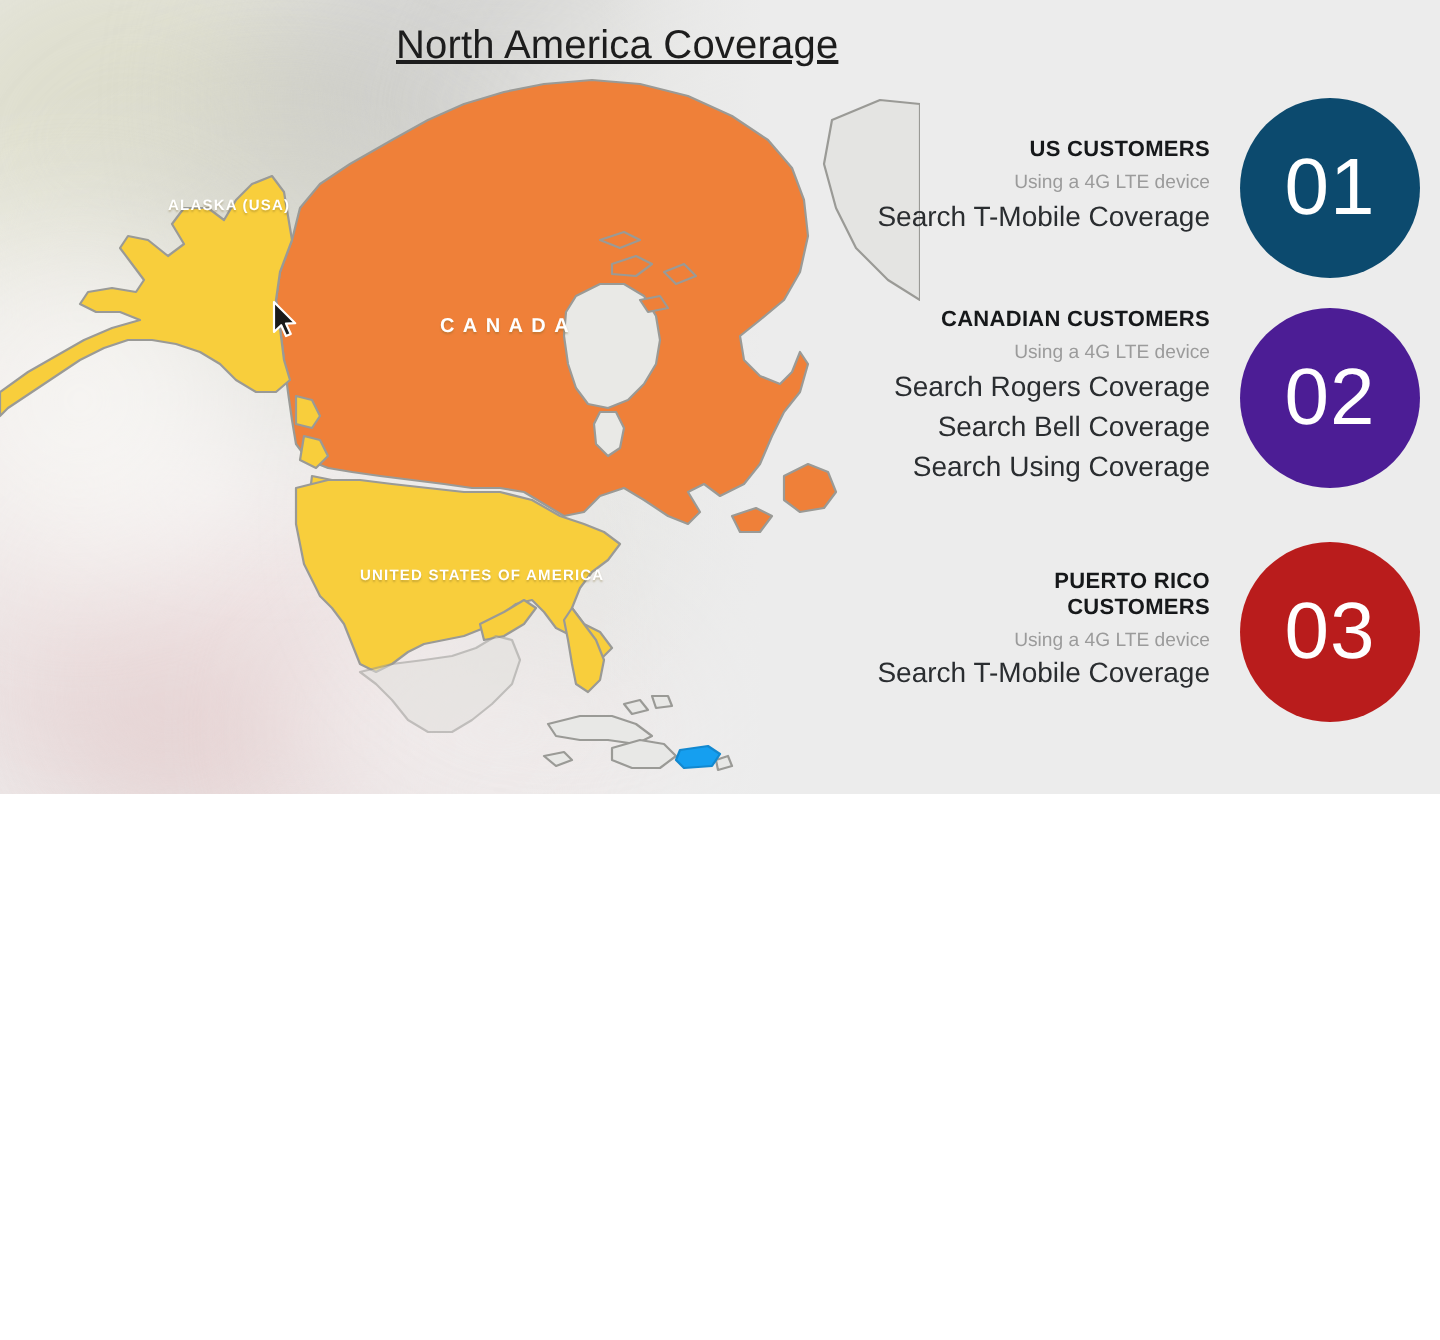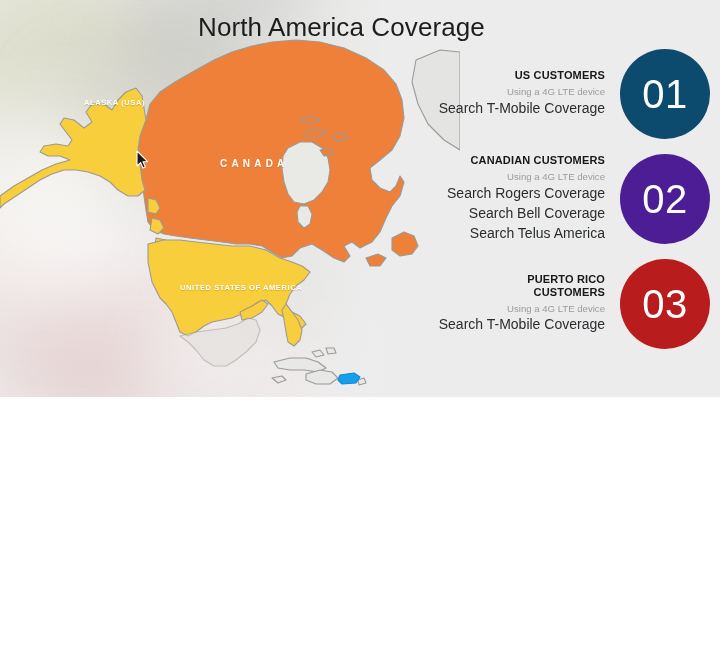--- a/index.html
+++ b/index.html
@@ -33,28 +33,28 @@
   .maplabel{position:absolute;color:#ffffff;font-weight:700;
             text-shadow:0 1px 1px rgba(120,100,40,.35);white-space:nowrap;pointer-events:none;}
   #lbl-alaska{left:84px;top:98px;font-size:7.5px;letter-spacing:.6px;}
   #lbl-canada{left:172px;top:158px;font-size:10px;letter-spacing:4.2px;padding-left:48px;}
   #lbl-usa{left:180px;top:283px;font-size:7.5px;letter-spacing:.6px;}
 
   
   #cursor{position:absolute;left:136px;top:150px;width:14px;height:20px;pointer-events:none;}
 
   
-  #title{position:absolute;left:198px;top:12px;font-size:26px;color:#1d1d1d;
-         font-weight:400;letter-spacing:.1px;}
+  #title{position:absolute;left:198px;top:12px;font-size:20px;color:#1d1d1d;
+         font-weight:400;letter-spacing:.1px;text-decoration:underline;}
 
   
   .row{position:absolute;display:flex;align-items:center;justify-content:flex-end;width:300px;left:410px;}
   #row1{top:48px;height:92px;}
   #row2{top:153px;height:92px;}
-  #row3{top:258px;height:92px;}
+  #row3{top:270px;height:92px;}
 
   .rowtext{text-align:right;padding-right:15px;}
   .rowtitle{font-size:11px;font-weight:700;color:#16181a;letter-spacing:.15px;line-height:1.18;}
   .sub-gray{font-size:9.6px;color:#9b9b9b;margin-top:3px;line-height:1.42;}
   .sub-dark{font-size:14px;color:#2a2d30;font-weight:400;line-height:1.42;}
 
   .badge{width:90px;height:90px;border-radius:50%;flex:0 0 90px;
          display:flex;align-items:center;justify-content:center;
          color:#fff;font-size:40px;font-weight:400;letter-spacing:.5px;}
   #badge1{background:#0c4a6e;}
@@ -197,21 +197,21 @@
     </div>
     <div class="badge" id="badge1">01</div>
   </div>
 
   <div class="row" id="row2">
     <div class="rowtext">
       <div class="rowtitle">CANADIAN CUSTOMERS</div>
       <div class="sub-gray">Using a 4G LTE device</div>
       <div class="sub-dark">Search Rogers Coverage</div>
       <div class="sub-dark">Search Bell Coverage</div>
-      <div class="sub-dark">Search Telus America</div>
+      <div class="sub-dark">Search Using Coverage</div>
     </div>
     <div class="badge" id="badge2">02</div>
   </div>
 
   <div class="row" id="row3">
     <div class="rowtext">
       <div class="rowtitle">PUERTO RICO</div>
       <div class="rowtitle">CUSTOMERS</div>
       <div class="sub-gray">Using a 4G LTE device</div>
       <div class="sub-dark">Search T-Mobile Coverage</div>

